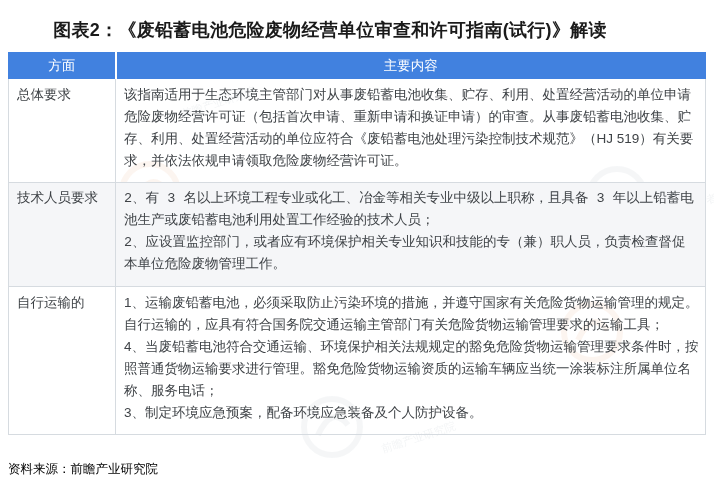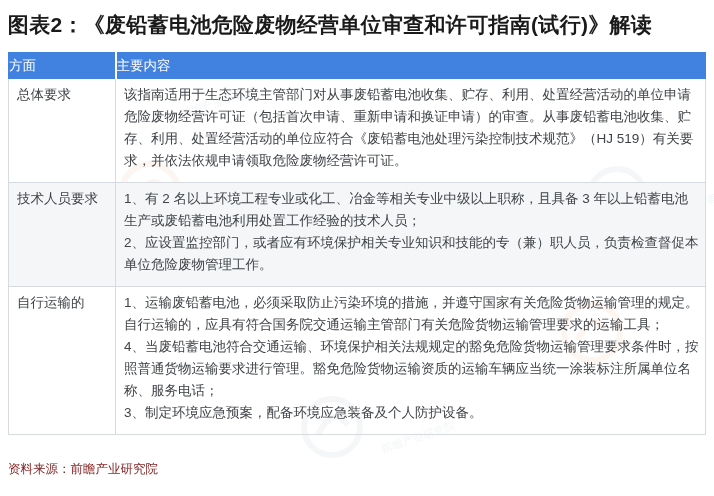--- a/index.html
+++ b/index.html
@@ -1,39 +1,39 @@
 <!DOCTYPE html>
 <html><head>
 <meta charset="utf-8">
 <style>
   * { margin:0; padding:0; box-sizing:border-box; }
   html,body { width:714px; height:496px; background:#ffffff; overflow:hidden;
     font-family:"Liberation Sans","DejaVu Sans",sans-serif; }
   .page { position:relative; width:714px; height:496px; background:#ffffff; }
 
-  .title { position:absolute; top:11px; left:0; width:660px; text-align:center;
-    font-size:21px; font-weight:bold; color:#1a1a1a; letter-spacing:0.3px; }
+  .title { position:absolute; top:18px; left:0; width:660px; text-align:center;
+    font-size:18px; font-weight:bold; color:#1a1a1a; letter-spacing:0.3px; }
 
   .chart-table { position:absolute; top:52px; left:8px; width:698px;
     border-collapse:collapse; table-layout:fixed; }
   .chart-table col.c1 { width:107px; }
   .chart-table th { background:#4181df; color:#ffffff; font-weight:normal;
-    font-size:13.5px; height:26px; text-align:left; vertical-align:middle;
+    font-size:13.5px; height:26px; text-align:center; vertical-align:middle;
     border:1px solid #4181df; }
   .chart-table th.aspect-h { border-right:2px solid #ffffff; }
   .chart-table td { border:1px solid #d6dbe0; vertical-align:top;
     font-size:13.5px; color:#3f4347; line-height:22px; }
   .chart-table td.aspect { padding:5px 4px 19px 8px; }
   .chart-table td.content { padding:5px 6px 10px 8px; }
-  .chart-table tr.alt td { background:#f5f6f8; }
+  .chart-table tr.alt td { background:#f5f6f8;font-family:Liberation Mono, monospace; }
   .chart-table td p { margin:0; }
 
   .footer { position:absolute; top:461px; left:8px; width:698px;
     display:flex; justify-content:space-between; align-items:baseline;
-    font-size:12.5px; color:#7f1d1d; }
+    font-size:12.5px; color:#000000; }
 
   .wm { position:absolute; pointer-events:none; color:#7d8f9c; }
   .wm-logo { width:64px; height:64px; opacity:0.07; }
   .wm-logo svg { width:100%; height:100%; }
   .wm-text { font-size:11px; opacity:0.09; transform:rotate(-18deg); white-space:nowrap; }
   .wm-orange { color:#e07b39; }
 </style>
 </head>
 <body>
 
@@ -84,21 +84,21 @@
     <tbody>
       <tr>
         <td class="aspect">总体要求</td>
         <td class="content">
           <p>该指南适用于生态环境主管部门对从事废铅蓄电池收集、贮存、利用、处置经营活动的单位申请危险废物经营许可证（包括首次申请、重新申请和换证申请）的审查。从事废铅蓄电池收集、贮存、利用、处置经营活动的单位应符合《废铅蓄电池处理污染控制技术规范》（HJ 519）有关要求，并依法依规申请领取危险废物经营许可证。</p>
         </td>
       </tr>
       <tr class="alt">
         <td class="aspect">技术人员要求</td>
         <td class="content">
-          <p>1、有 2 名以上环境工程专业或化工、冶金等相关专业中级以上职称，且具备 3 年以上铅蓄电池生产或废铅蓄电池利用处置工作经验的技术人员；</p>
+          <p>2、有 3 名以上环境工程专业或化工、冶金等相关专业中级以上职称，且具备 3 年以上铅蓄电池生产或废铅蓄电池利用处置工作经验的技术人员；</p>
           <p>2、应设置监控部门，或者应有环境保护相关专业知识和技能的专（兼）职人员，负责检查督促本单位危险废物管理工作。</p>
         </td>
       </tr>
       <tr>
         <td class="aspect">自行运输的</td>
         <td class="content">
           <p>1、运输废铅蓄电池，必须采取防止污染环境的措施，并遵守国家有关危险货物运输管理的规定。自行运输的，应具有符合国务院交通运输主管部门有关危险货物运输管理要求的运输工具；</p>
           <p>4、当废铅蓄电池符合交通运输、环境保护相关法规规定的豁免危险货物运输管理要求条件时，按照普通货物运输要求进行管理。豁免危险货物运输资质的运输车辆应当统一涂装标注所属单位名称、服务电话；</p>
           <p>3、制定环境应急预案，配备环境应急装备及个人防护设备。</p>
         </td>

